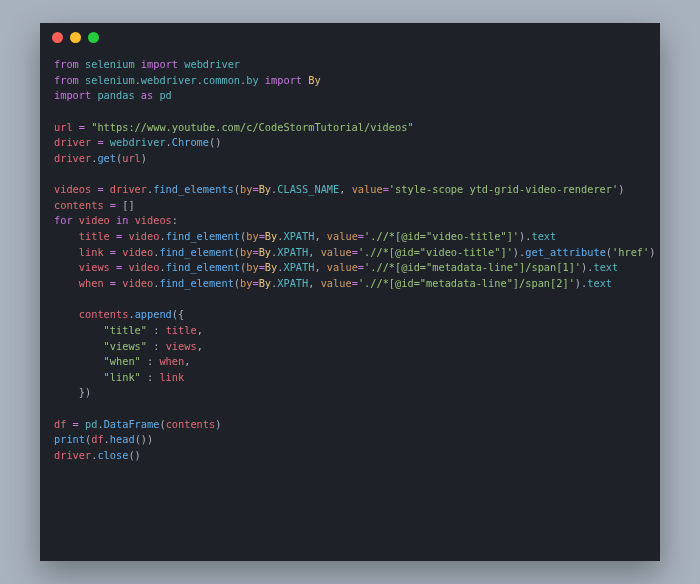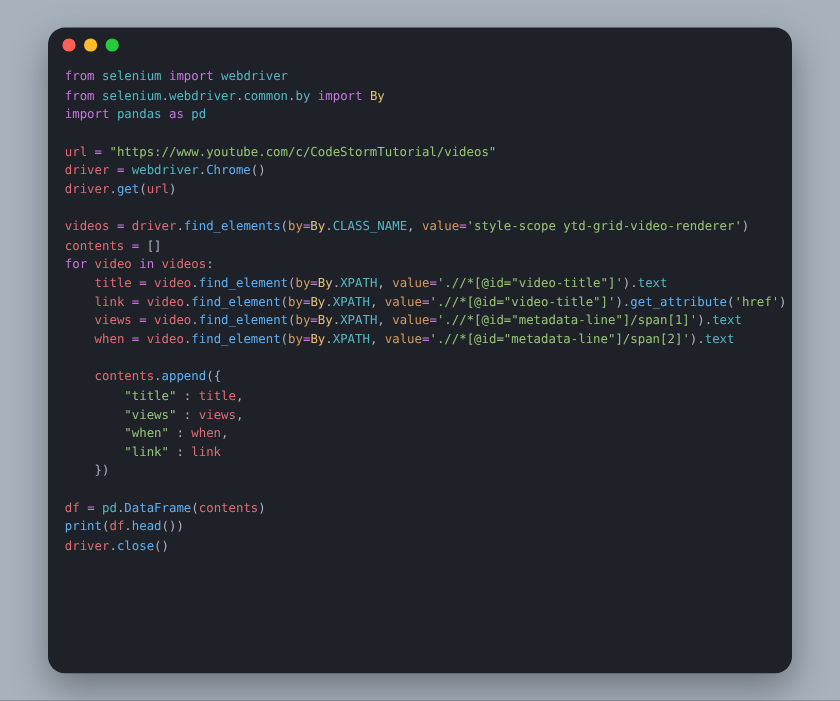--- a/index.html
+++ b/index.html
@@ -11,21 +11,21 @@
     height: 584px;
     font-family: 'SF Mono', 'Monaco', 'Menlo', 'Consolas', monospace;
     display: flex;
     align-items: center;
     justify-content: center;
   }
   .window {
     width: 620px;
     height: 538px;
     background: #1e2228;
-    border-radius: 14px;
+    border-radius: 0;
     box-shadow: 0 12px 30px rgba(0,0,0,0.35);
     overflow: hidden;
     display: flex;
     flex-direction: column;
   }
   .titlebar {
     height: 28px;
     display: flex;
     align-items: center;
     padding: 0 12px;

